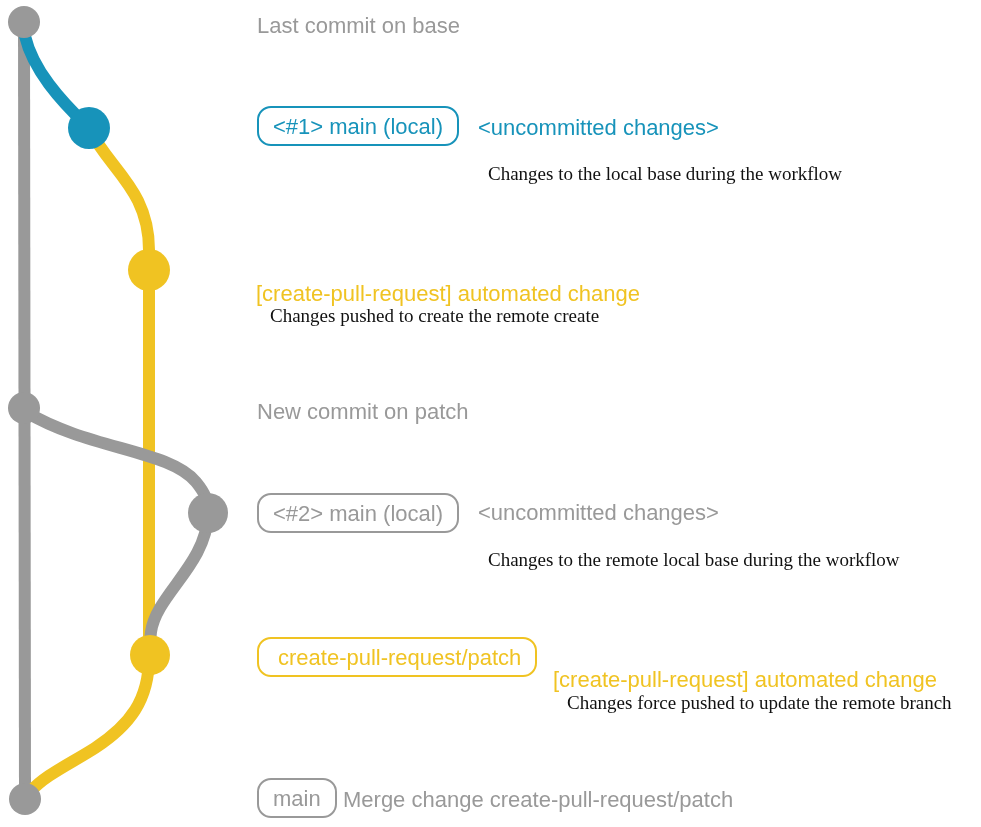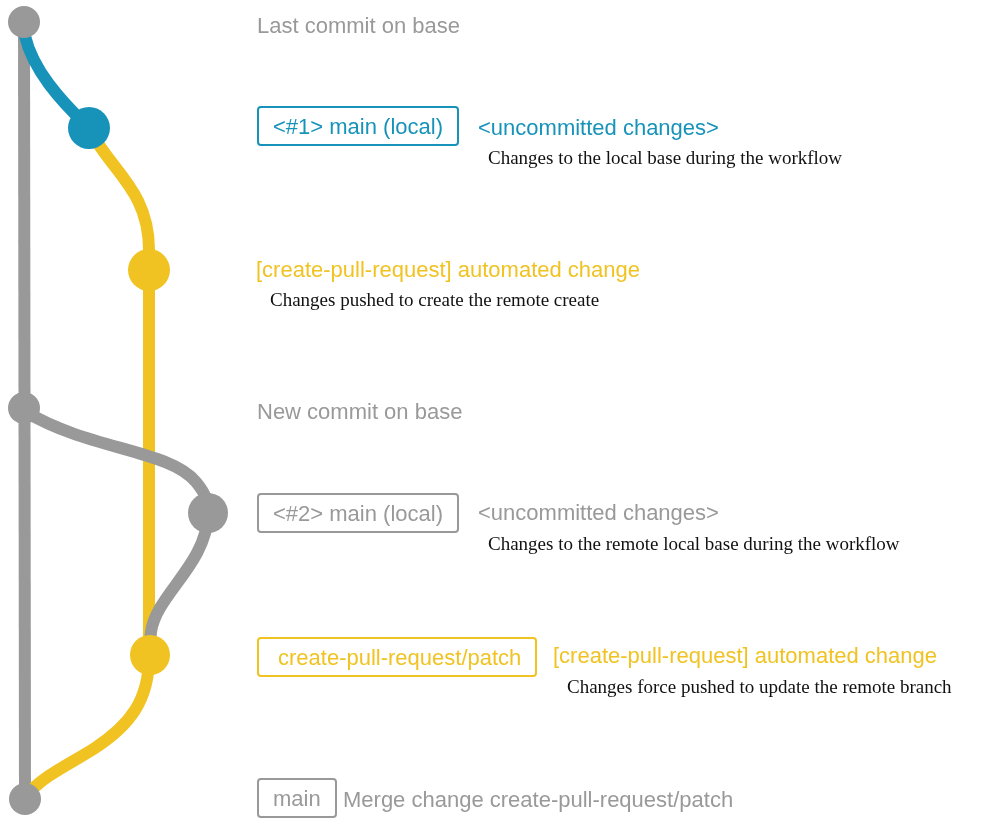--- a/index.html
+++ b/index.html
@@ -22,46 +22,47 @@
 
   .ann {
     position: absolute;
     font-size: 22px;
     line-height: 1.2;
     white-space: nowrap;
     font-family: "Liberation Sans", sans-serif;
   }
   .ann.gray   { color: var(--c-gray); }
   .ann.blue   { color: var(--c-blue); }
-  .ann.yellow { color: var(--c-yellow); }
+  .ann.yellow { color: var(--c-yellow); margin-top: 24px; }
 
   .badge {
     position: absolute;
     box-sizing: border-box;
     height: 40px;
     padding: 7px 14px 0 14px;
     border: 2px solid;
-    border-radius: 4px;
+    border-radius: 14px;
     font-size: 22px;
     line-height: 1.1;
     white-space: nowrap;
     background: #ffffff;
     font-family: "Liberation Sans", sans-serif;
   }
   .badge.blue   { color: var(--c-blue);   border-color: var(--c-blue); }
   .badge.gray   { color: var(--c-gray);   border-color: var(--c-gray); }
   .badge.yellow { color: var(--c-yellow); border-color: var(--c-yellow); }
 
   .desc {
     position: absolute;
     font-family: "Liberation Serif", serif;
     font-size: 19px;
     line-height: 1.2;
     color: var(--c-desc);
     white-space: nowrap;
+    margin-top: 16px;
   }
 </style>
 </head>
 <body>
 
 <div class="canvas">
 
   <svg class="graph-svg" width="981" height="827" viewBox="0 0 981 827">
 
     <path class="edge gray" d="M24 22 L25 799"></path>
@@ -82,21 +83,21 @@
 
   <div class="ann gray" style="left:257px; top:13px;">Last commit on base</div>
 
   <div class="badge blue" style="left:257px; top:106px;">&lt;#1&gt; main (local)</div>
   <div class="ann blue" style="left:478px; top:115px;">&lt;uncommitted changes&gt;</div>
   <div class="desc" style="left:488px; top:147px;">Changes to the local base during the workflow</div>
 
   <div class="ann yellow" style="left:256px; top:257px;">[create-pull-request] automated change</div>
   <div class="desc" style="left:270px; top:289px;">Changes pushed to create the remote create</div>
 
-  <div class="ann gray" style="left:257px; top:399px;">New commit on base</div>
+  <div class="ann gray" style="left:257px; top:399px;">New commit on patch</div>
 
   <div class="badge gray" style="left:257px; top:493px;">&lt;#2&gt; main (local)</div>
   <div class="ann gray" style="left:478px; top:500px;">&lt;uncommitted changes&gt;</div>
   <div class="desc" style="left:488px; top:533px;">Changes to the remote local base during the workflow</div>
 
   <div class="badge yellow" style="left:257px; top:637px;padding-left:19px;">create-pull-request/patch</div>
   <div class="ann yellow" style="left:553px; top:643px;">[create-pull-request] automated change</div>
   <div class="desc" style="left:567px; top:676px;">Changes force pushed to update the remote branch</div>
 
   <div class="badge gray" style="left:257px; top:778px;">main</div>

